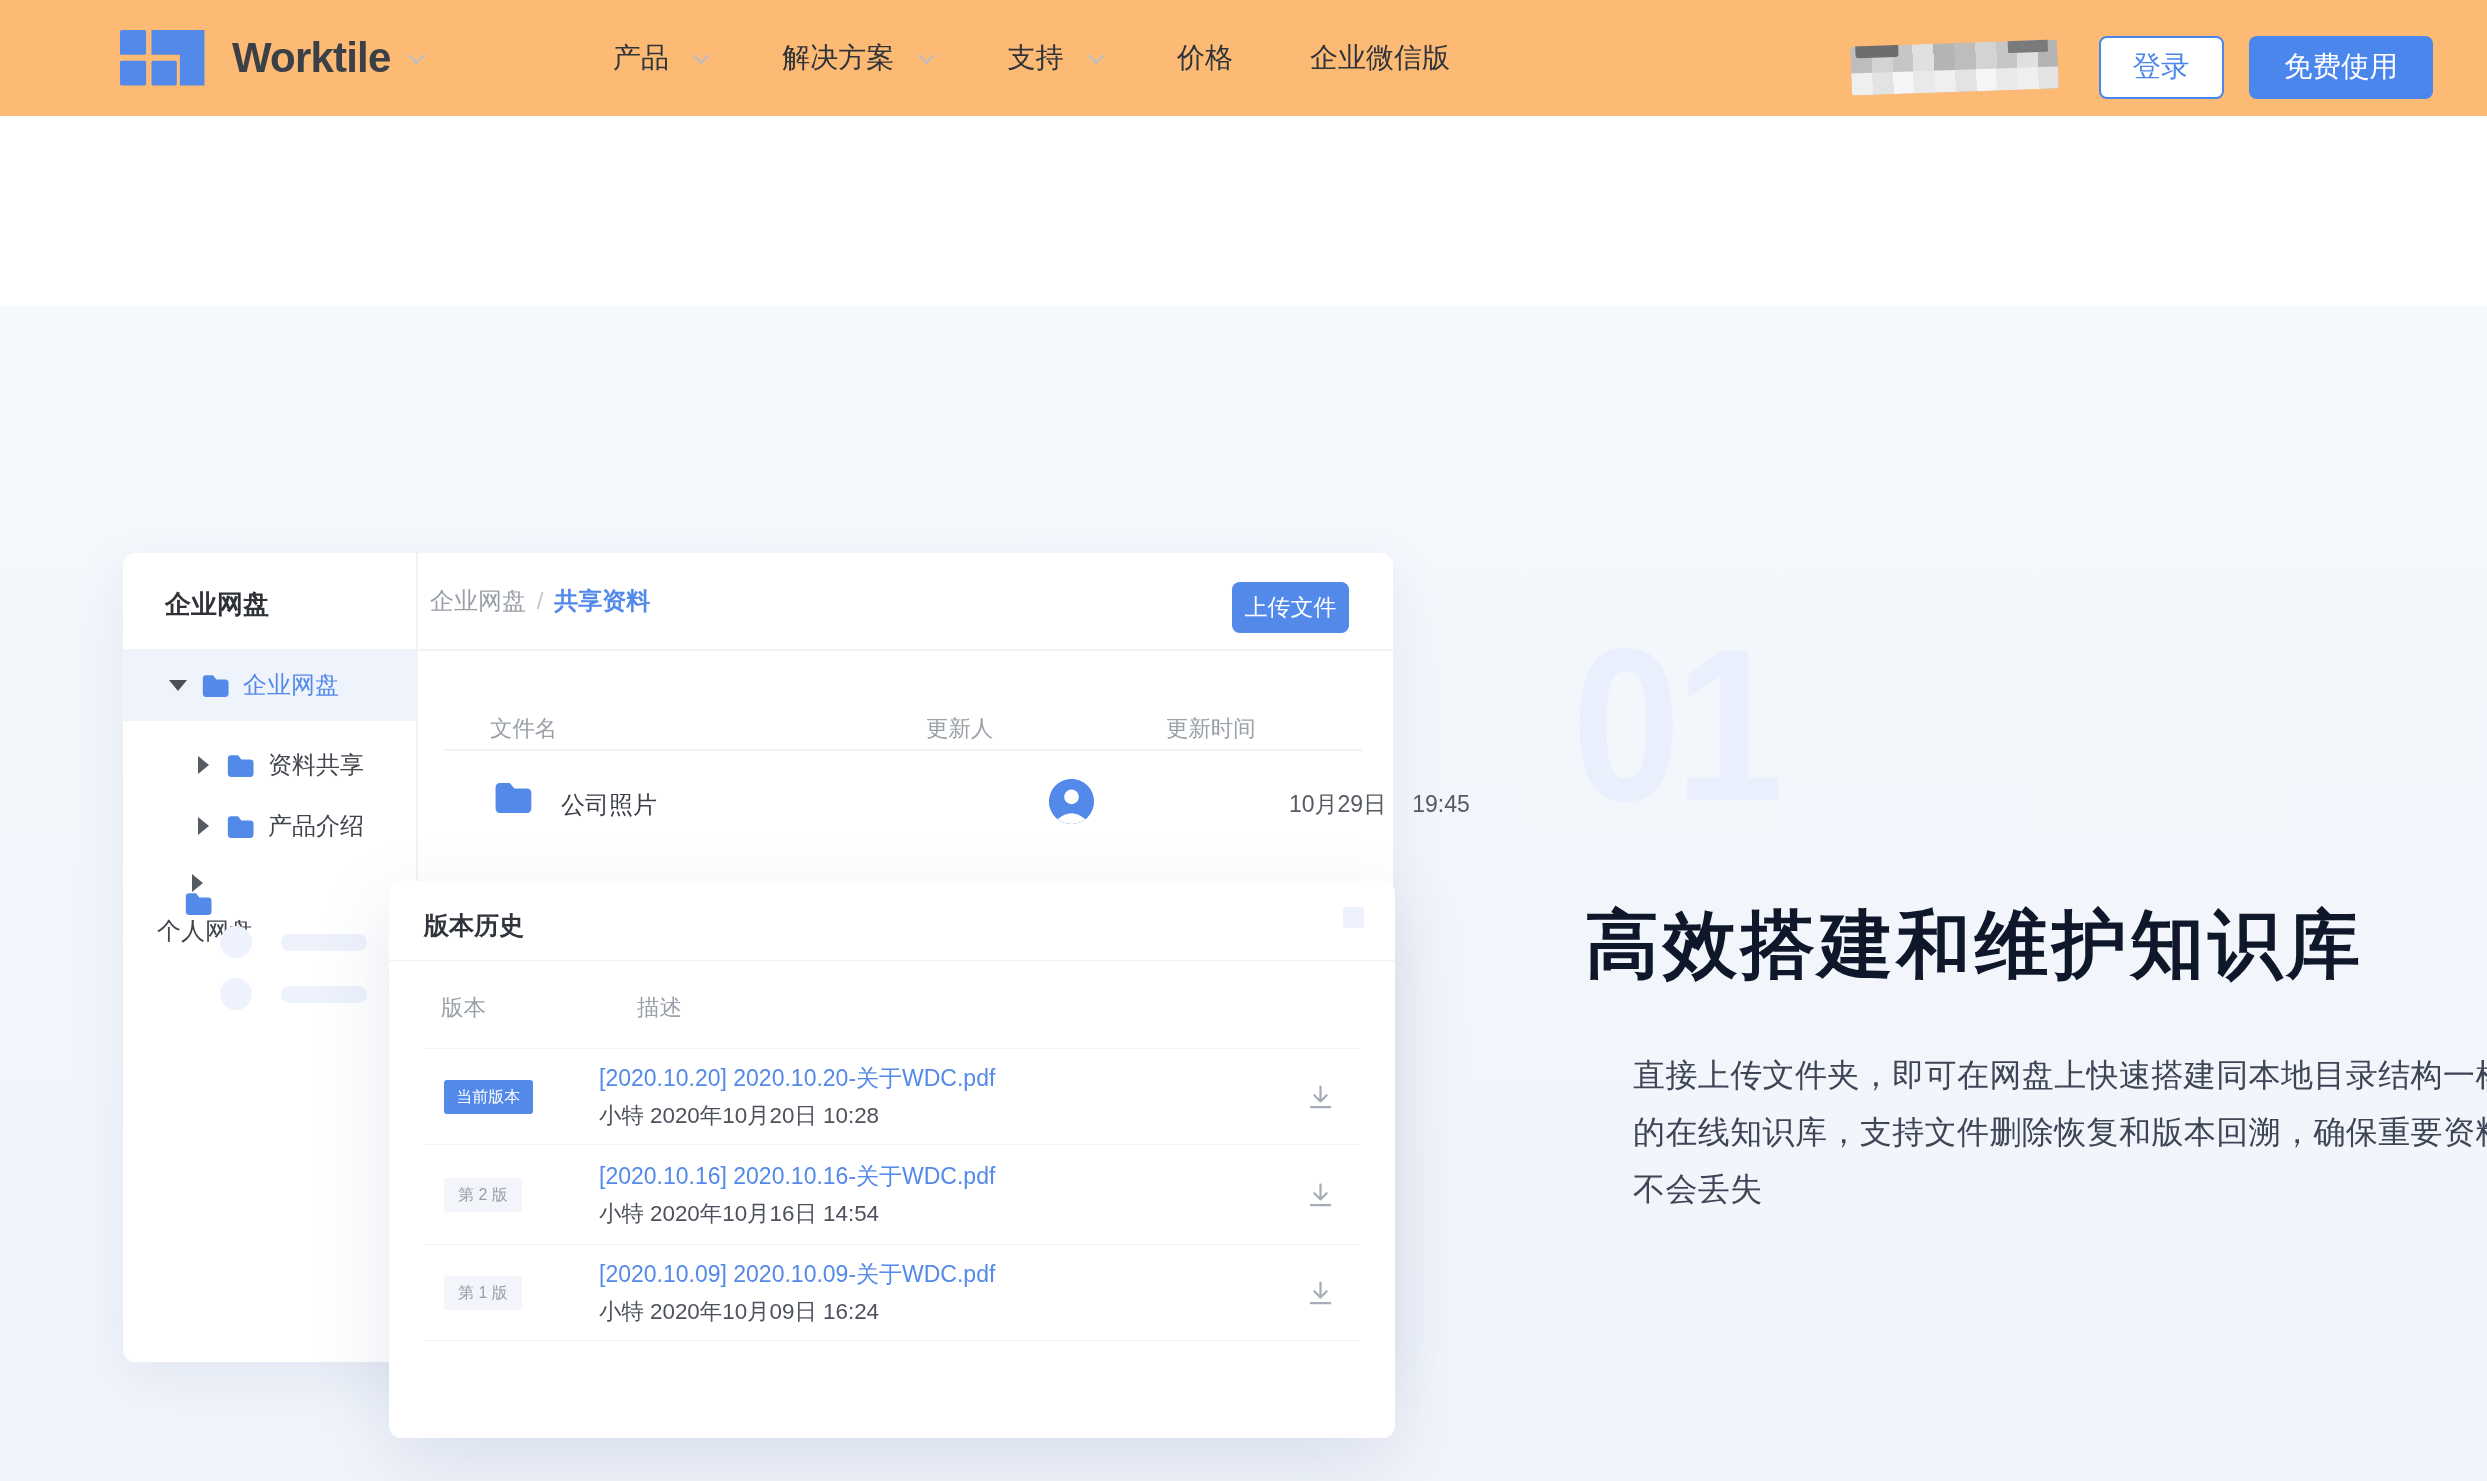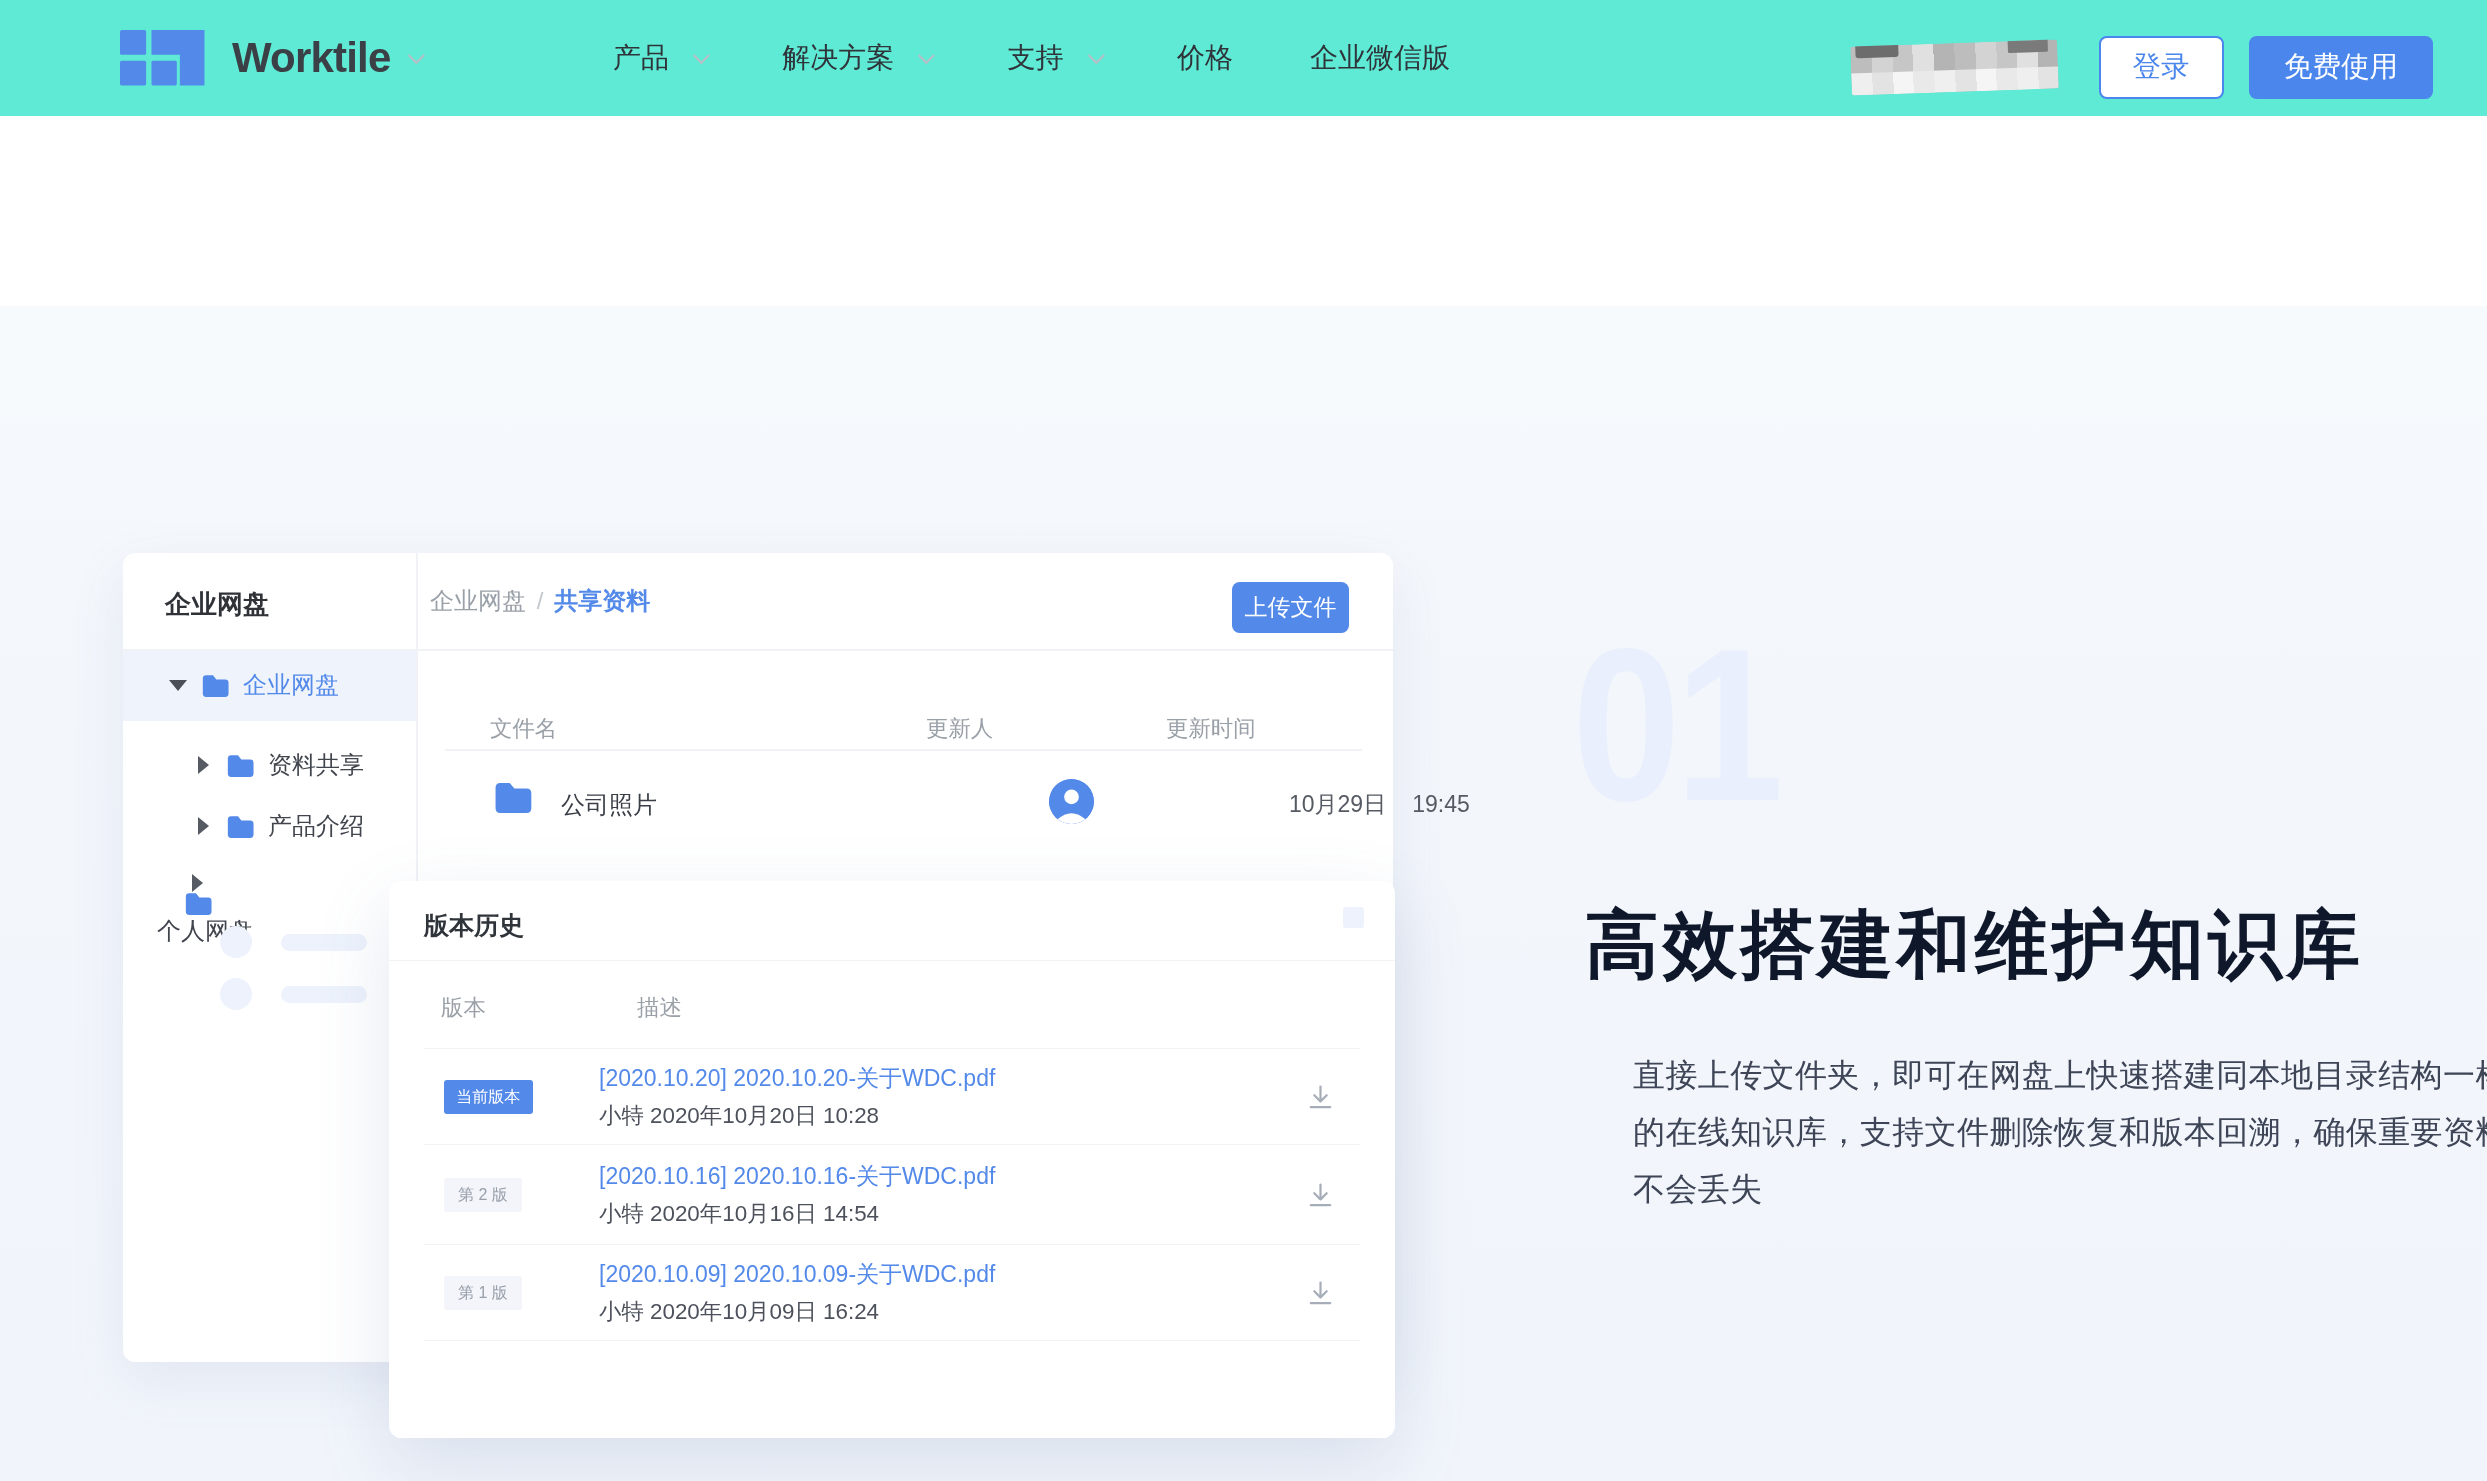--- a/index.html
+++ b/index.html
@@ -2,21 +2,21 @@
 <html style="font-size:12.3px"><head>
 <meta charset="utf-8">
 <style>
   html,body{margin:0;padding:0;background:#fff;}
   *{box-sizing:border-box;}
   #stage{
     position:relative;width:2487px;height:1481px;overflow:hidden;background:#ffffff;
     font-family:"Liberation Sans","DejaVu Sans",sans-serif;color:#30343b;
   }
   
-  .nav{position:absolute;left:0;top:0;width:100%;height:116px;background:#5eead4;z-index:30;}
+  .nav{position:absolute;left:0;top:0;width:100%;height:116px;background:#fdba74;z-index:30;}
   .logo{position:absolute;left:120px;top:0;height:116px;display:flex;align-items:center;cursor:pointer;}
   .logo svg{display:block;}
   .logo-text{font-size:42px;font-weight:700;color:#3b4046;letter-spacing:-0.8px;margin-left:26px;}
   .logo-chev{margin-left:17px;}
   .chev{width:12.3px;height:12.3px;border-right:2.3px solid #b9bec6;border-bottom:2.3px solid #b9bec6;transform:rotate(45deg) translateY(-3.1px);display:inline-block;}
   .nav-items{position:absolute;left:613px;top:0;height:116px;display:flex;align-items:center;gap:77px;}
   .nav-item{display:flex;align-items:center;gap:24px;font-size:28px;font-weight:500;color:#2f343a;cursor:pointer;white-space:nowrap;}
   .nav-right{position:absolute;right:54px;top:0;height:116px;display:flex;align-items:center;gap:25.4px;margin-top:9px;}
   .phone-redact{
     width:207px;height:49px;margin-right:15.4px;transform:rotate(-2deg);border-radius:3.1px;overflow:hidden;position:relative;

